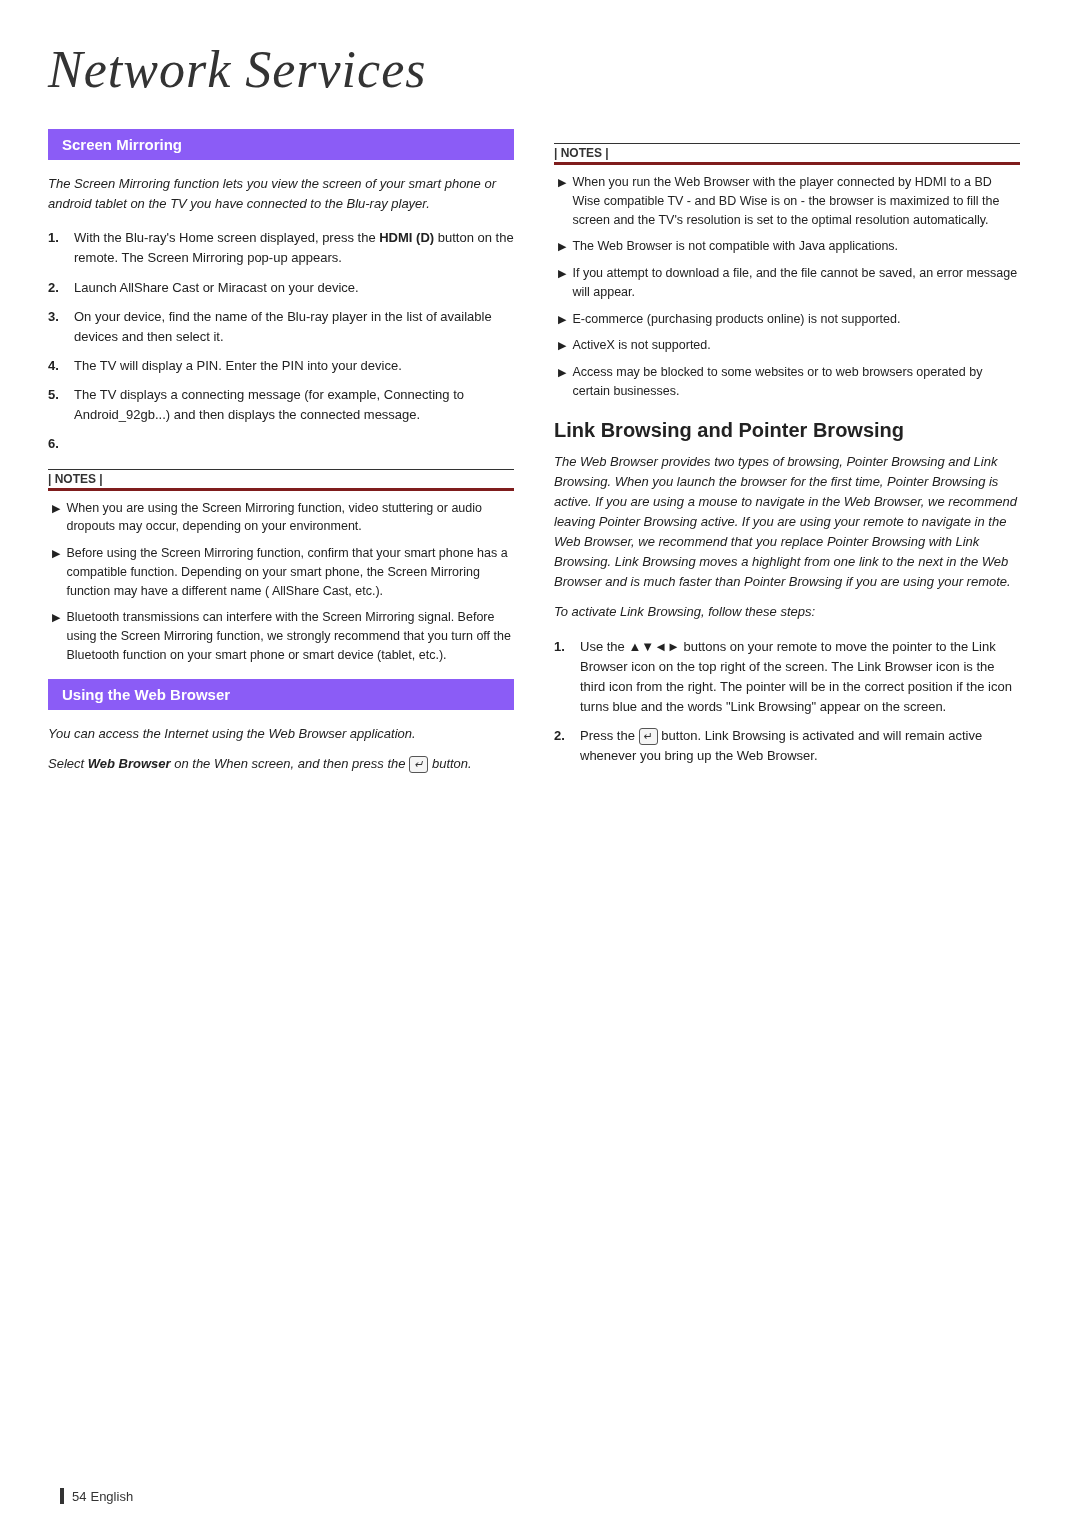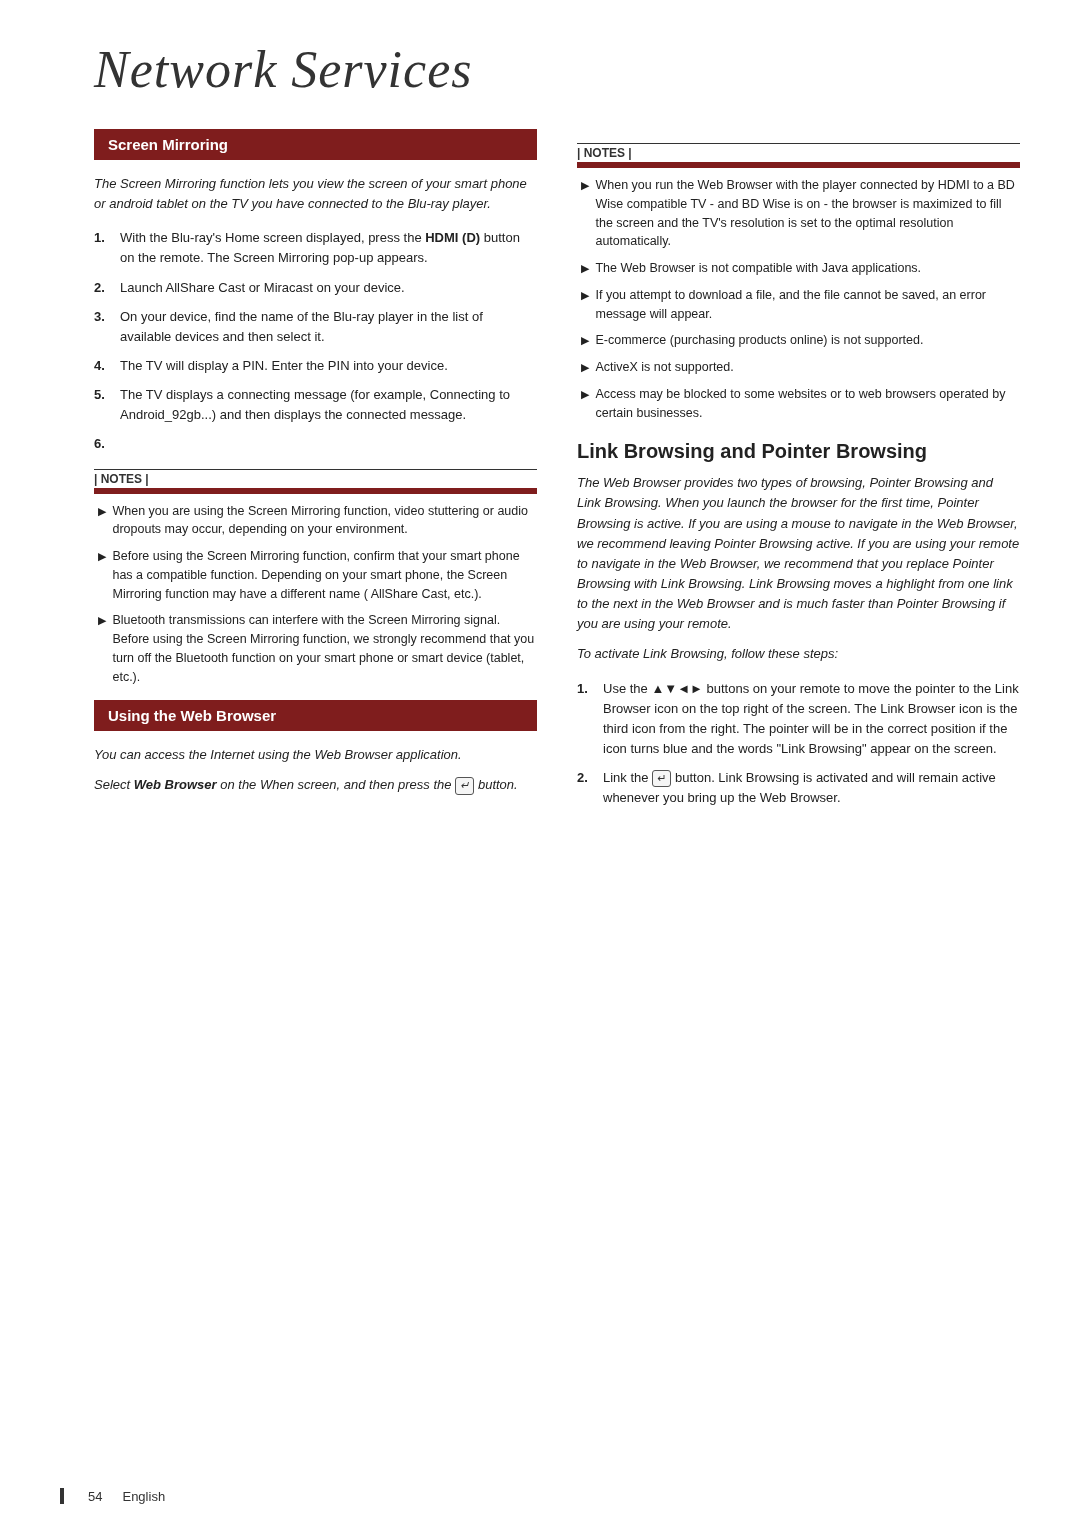--- a/index.html
+++ b/index.html
@@ -6,21 +6,21 @@
     body {
       background: #ffffff;
       font-family: Arial, Helvetica, sans-serif;
       font-size: 13px;
       color: #222;
       width: 1080px;
       min-height: 1532px;
       position: relative;
     }
     .page {
-      padding: 40px 60px 60px 94px;
+      padding: 40px 60px 60px 48px;
     }
     .page-title {
       font-family: Georgia, 'Times New Roman', serif;
       font-style: italic;
       font-size: 52px;
       font-weight: normal;
       color: #333;
       margin-bottom: 30px;
       letter-spacing: 1px;
     }
@@ -30,21 +30,21 @@
     }
     .col-left {
       flex: 1;
       min-width: 0;
     }
     .col-right {
       flex: 1;
       min-width: 0;
     }
     .section-header {
-      background: #7f1d1d;
+      background: #8b5cf6;
       color: #fff;
       font-size: 15px;
       font-weight: bold;
       padding: 7px 14px;
       margin-bottom: 14px;
       margin-top: 0;
     }
     .section-body {
       font-size: 13px;
       line-height: 1.55;
@@ -73,21 +73,21 @@
       flex-shrink: 0;
     }
     .notes-box {
       margin: 14px 0;
     }
     .notes-label {
       font-size: 12px;
       font-weight: bold;
       color: #333;
       border-top: 1px solid #333;
-      border-bottom: 6px solid #7f1d1d;
+      border-bottom: 3px solid #7f1d1d;
       padding: 2px 0;
       margin-bottom: 8px;
       display: inline-block;
       width: 100%;
       text-align: left;
     }
     .notes-list {
       list-style: none;
       padding: 0;
       margin: 0;
@@ -125,21 +125,21 @@
       background: #f5f5f5;
     }
     .page-footer {
       position: absolute;
       bottom: 28px;
       left: 60px;
       font-size: 13px;
       color: #333;
       display: flex;
       align-items: center;
-      gap: 20px;
+      gap: 4px;
     }
     .footer-bar {
       display: inline-block;
       width: 4px;
       height: 16px;
       background: #333;
       margin-right: 4px;
       vertical-align: middle;
     }
     .right-notes-box {
@@ -261,21 +261,21 @@
       </div>
 
       <ol class="ordered-list">
         <li>
           <span class="num">1.</span>
           <span>Use the ▲▼◄► buttons on your remote to move the pointer to the Link Browser icon on the top right of the screen. The Link Browser icon is the third icon from the right. The pointer will be in the correct position if the icon turns blue and the words "Link Browsing" appear on the screen.</span>
         </li>
         <li>
           <span class="num">2.</span>
           <span>
-            <span>Link the </span><span class="enter-icon">↵</span><span> button. Link Browsing is activated and will remain active whenever you bring up the Web Browser.</span>
+            <span>Press the </span><span class="enter-icon">↵</span><span> button. Link Browsing is activated and will remain active whenever you bring up the Web Browser.</span>
           </span>
         </li>
       </ol>
 
     </div>
   </div>
 
   <div class="page-footer">
     <span class="footer-bar"></span>
     <span>54</span>

